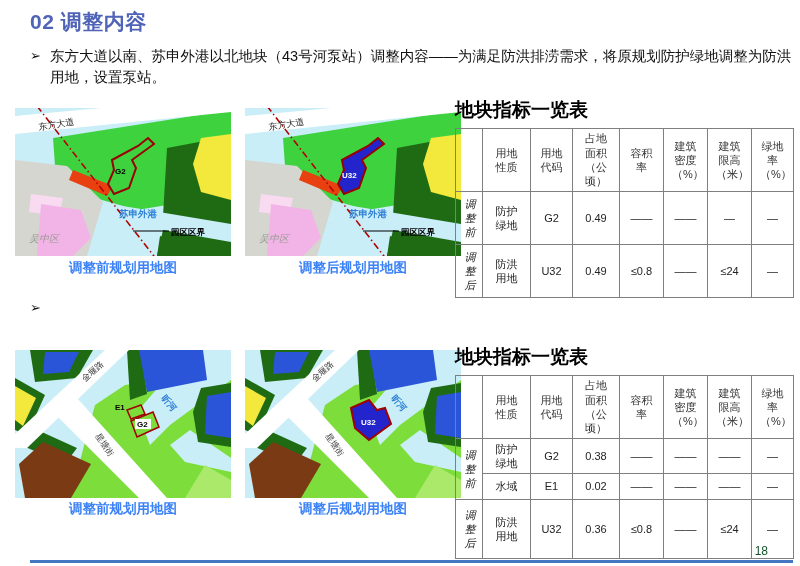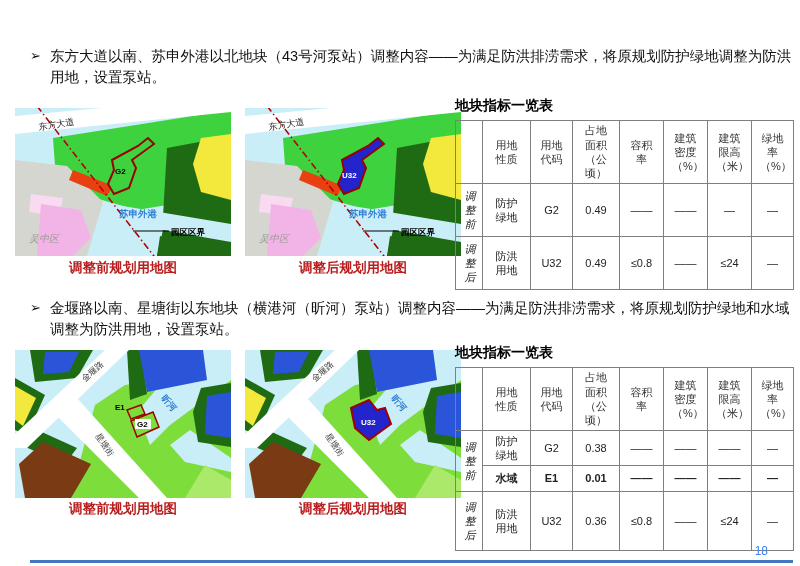--- a/index.html
+++ b/index.html
@@ -5,45 +5,46 @@
   html,body{margin:0;padding:0;background:#fff;}
   .slide{position:relative;width:800px;height:566px;background:#ffffff;overflow:hidden;
          font-family:"Liberation Sans","DejaVu Sans",sans-serif;}
   .title{position:absolute;left:30px;top:8px;font-size:21px;font-weight:bold;color:#4f63b7;letter-spacing:.5px;}
   .bullet{position:absolute;left:30px;width:752px;font-size:14.5px;line-height:1.45;color:#111;padding-left:20px;}
   .bullet .marker{position:absolute;left:0;top:1px;font-size:13px;color:#111;}
   .b1{top:46px}.b2{top:298px}
   .mapbox{position:absolute;width:216px;height:148px;}
   .m1{left:15px;top:108px}.m2{left:245px;top:108px}.m3{left:15px;top:350px}.m4{left:245px;top:350px}
   .mapbox svg{display:block;width:216px;height:148px;}
-  .caption{position:absolute;width:216px;text-align:center;font-size:13.5px;font-weight:bold;color:#b91c1c;}
+  .caption{position:absolute;width:216px;text-align:center;font-size:13.5px;font-weight:bold;color:#3b82f6;}
   .cap1{left:15px;top:259px}.cap2{left:245px;top:259px}.cap3{left:15px;top:500px}.cap4{left:245px;top:500px}
   .tblblock{position:absolute;left:455px;width:340px;}
   .tb1{top:97px}.tb2{top:344px}
-  .tbl-title{font-size:14px;font-weight:bold;color:#000;margin:0 0 5px 0;}
+  .tbl-title{font-size:19px;font-weight:bold;color:#000;margin:0 0 5px 0;}
   table.spec{border-collapse:collapse;width:338px;table-layout:fixed;}
   .spec th,.spec td{border:1px solid #7f7f7f;font-weight:normal;font-size:11px;color:#222;
                     text-align:center;vertical-align:middle;padding:2px 8px;line-height:1.3;
                     word-break:break-all;}
   .spec th{color:#333;}
   tr.hrow>th{height:58px;}
   tr.r48>td{height:48px;}
   tr.r30>td{height:30px;}
-  tr.r21>td{height:21px;font-weight:bold;}
+  tr.r21>td{height:21px;}
   tr.r54>td{height:54px;}
   .vtxt{display:inline-block;width:12px;word-break:break-all;line-height:1.3;font-style:italic;}
-  .pagenum{position:absolute;right:32px;top:544px;font-size:12px;color:#3b82f6;margin-left:20px;}
+  .pagenum{position:absolute;right:32px;top:544px;font-size:12px;color:#14532d;margin-left:20px;}
   .footbar{position:absolute;left:30px;top:560px;width:763px;height:3px;background:#4576c2;}
   svg text{font-family:"Liberation Sans","DejaVu Sans",sans-serif;}
 </style>
 </head>
 <body>
 
 <div class="slide">
 
+  <div class="title">02 调整内容</div>
 
   <div class="bullet b1">
     <span class="marker">➢</span>
     <span>东方大道以南、苏申外港以北地块（43号河泵站）调整内容——为满足防洪排涝需求，将原规划防护绿地调整为防洪用地，设置泵站。</span>
   </div>
 
   <div class="mapbox m1">
     <svg viewBox="0 0 216 148">
       <rect width="216" height="148" fill="#c9eef7"></rect>
       <polygon points="38,30 216,2 216,34 168,42 158,96 122,102 66,86 40,58" fill="#3fd23f"></polygon>
@@ -136,21 +137,20 @@
         <td>——</td>
         <td>≤24</td>
         <td>—</td>
       </tr>
     </tbody>
       </table>
   </div>
 
   <div class="bullet b2">
     <span class="marker">➢</span>
-    <span>金堰路以南、星塘街以东地块（横港河（昕河）泵站）调整内容——为满足防洪排涝需求，将原规划防护绿地和水域调整为防洪用地，设置泵站。</span>
   </div>
 
   <div class="mapbox m3">
     <svg viewBox="0 0 216 148">
       <rect width="216" height="148" fill="#c9eef7"></rect>
       <polygon points="55,148 80,55 110,35 216,20 216,148" fill="#7ddd3a"></polygon>
       <polygon points="175,0 216,0 216,30 155,75 135,95 122,62" fill="#c9eef7"></polygon>
       <polygon points="155,95 175,80 216,108 216,122 170,112" fill="#c9eef7"></polygon>
       <polygon points="170,148 190,115 216,130 216,148" fill="#aae96a"></polygon>
       <polygon points="15,0 78,0 62,28 20,32" fill="#1e6b14"></polygon>
@@ -235,21 +235,21 @@
         <td>G2</td>
         <td>0.38</td>
         <td>——</td>
         <td>——</td>
         <td>——</td>
         <td>—</td>
       </tr>
       <tr class="r21">
         <td>水域</td>
         <td>E1</td>
-        <td>0.01</td>
+        <td>0.02</td>
         <td>——</td>
         <td>——</td>
         <td>——</td>
         <td>—</td>
       </tr>
       <tr class="r54">
         <td><span class="vtxt">调整后</span></td>
         <td>防洪用地</td>
         <td>U32</td>
         <td>0.36</td>

